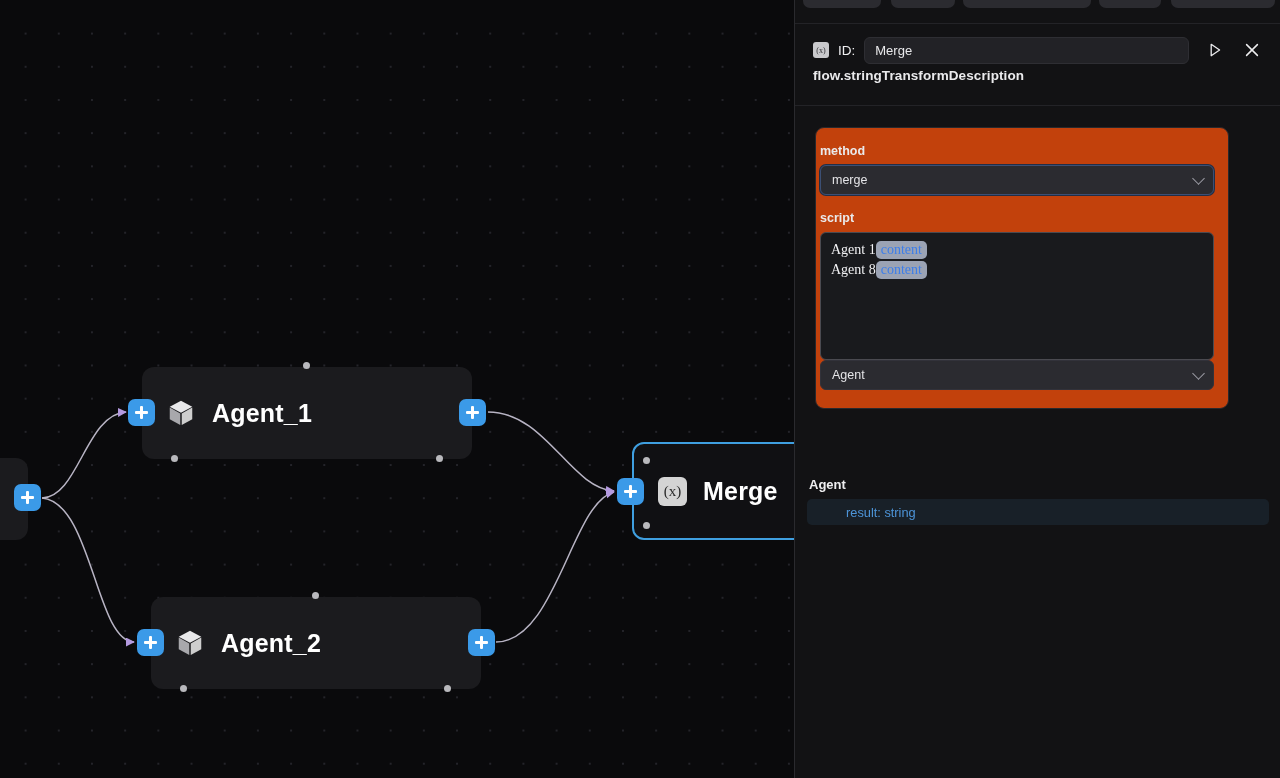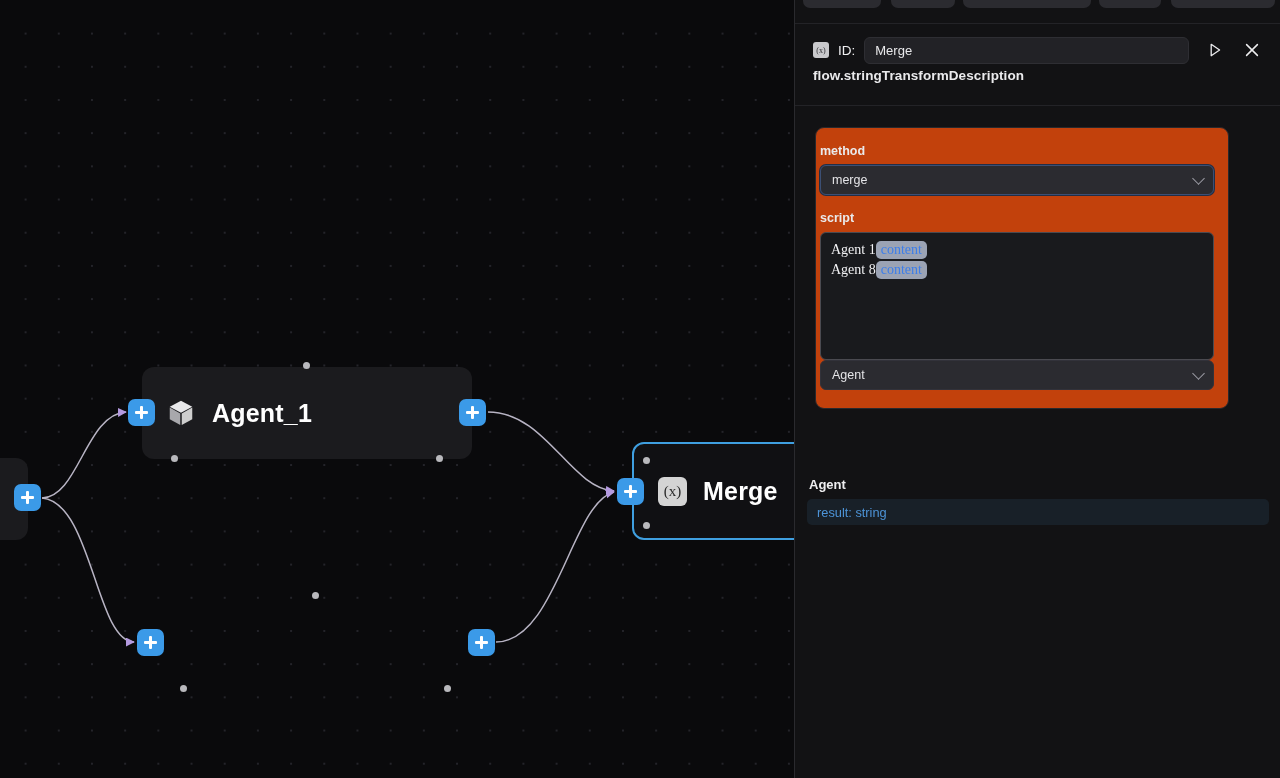--- a/index.html
+++ b/index.html
@@ -310,20 +310,21 @@
     height: 26px;
     background: #182028;
     border-radius: 5px;
     display: flex;
     align-items: center;
     padding: 0 10px;
   }
   .output-text {
     font-size: 12.8px;
     color: #4d94d8;
+    margin-left: 29px;
   }
 </style>
 </head>
 <body>
 
 <div id="app">
 
   <div id="canvas">
 
     <svg id="edges-svg" viewBox="0 0 794 778">
@@ -355,20 +356,30 @@
         </svg>
         <span class="node-title">Agent_1</span>
       </div>
     </div>
     <div class="plus-handle" style="left:128px; top:389px;"></div>
     <div class="plus-handle" style="left:459px; top:389px;"></div>
     <div class="rdot" style="left:303px; top:352px;"></div>
     <div class="rdot" style="left:171px; top:445px;"></div>
     <div class="rdot" style="left:436px; top:445px;"></div>
 
+    <div class="node" style="left:151px; top:587px; width:330px; height:92px;">
+      <div class="node-inner">
+        <svg class="cube-icon" viewBox="0 0 24 24">
+          <path d="M12 2.2 L21 7 L12 11.8 L3 7 Z" fill="#e8e8ea"></path>
+          <path d="M3 7.6 L11.4 12.3 L11.4 21.6 L3 16.9 Z" fill="#a8a8ac"></path>
+          <path d="M21 7.6 L12.6 12.3 L12.6 21.6 L21 16.9 Z" fill="#cecece"></path>
+        </svg>
+        <span class="node-title">Agent_2</span>
+      </div>
+    </div>
     <div class="plus-handle" style="left:137px; top:619px;"></div>
     <div class="plus-handle" style="left:468px; top:619px;"></div>
     <div class="rdot" style="left:312px; top:582px;"></div>
     <div class="rdot" style="left:180px; top:675px;"></div>
     <div class="rdot" style="left:444px; top:675px;"></div>
 
     <div class="node selected" style="left:632px; top:432px; width:210px; height:98px;">
       <div class="node-inner">
         <div class="fx-icon-canvas">(x)</div>
         <span class="node-title">Merge</span>

